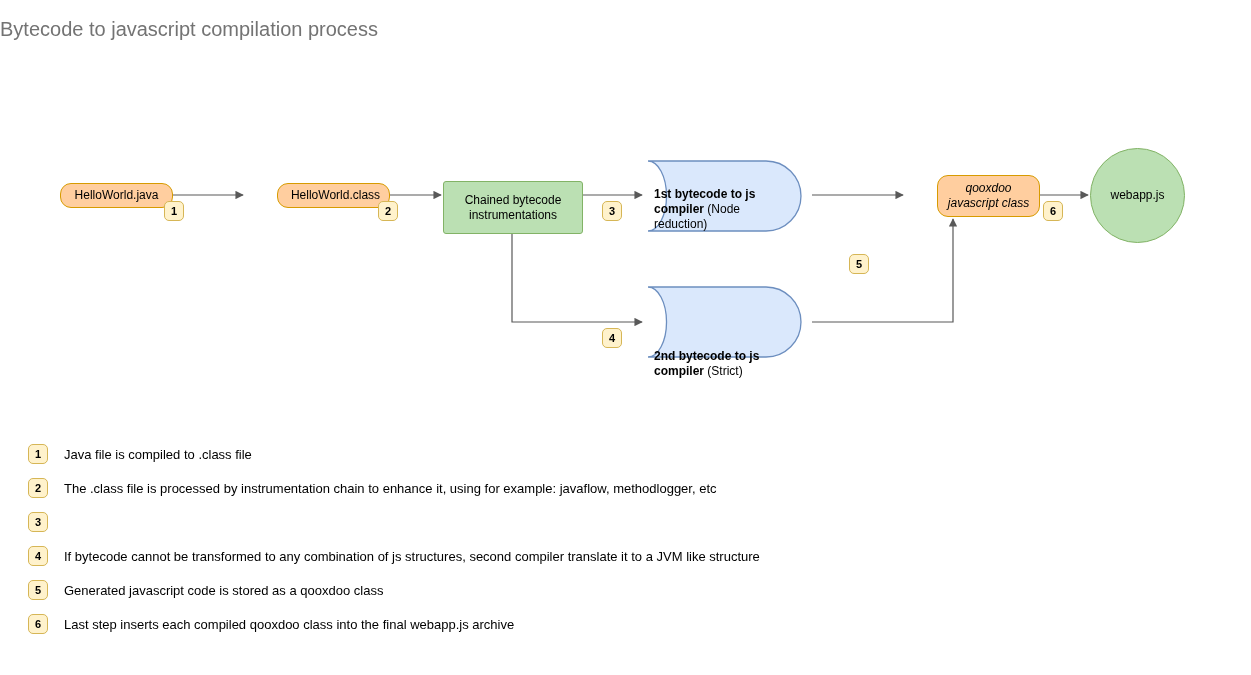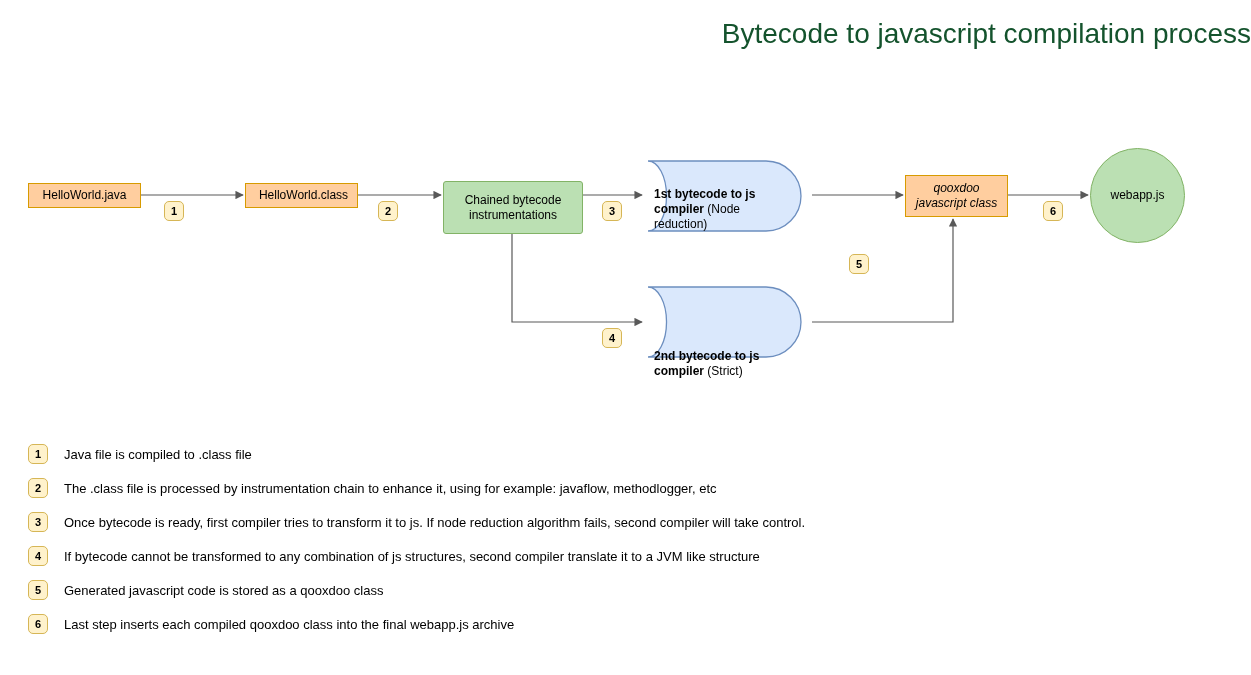--- a/index.html
+++ b/index.html
@@ -1,19 +1,19 @@
 <!DOCTYPE html>
 <html><head>
 <meta charset="utf-8">
 <style>
   html,body{margin:0;padding:0;font-family:"Segoe UI",Verdana,Arial,sans-serif;color:#000;background:#fff;}
   .canvas{position:relative;width:1251px;height:675px;}
-  .title{position:absolute;left:0;right:0;top:18px;text-align:right;font-size:28px;color:#14532d;}
+  .title{position:absolute;left:0;right:0;top:18px;text-align:left;font-size:20px;color:#737373;}
   .node{position:absolute;box-sizing:border-box;font-size:12px;line-height:1.25;display:flex;align-items:center;justify-content:center;text-align:center;padding:4px 8px;}
-  .box-orange{background:#ffce9f;border:1px solid #d79b00;border-radius:0;}
+  .box-orange{background:#ffce9f;border:1px solid #d79b00;border-radius:11px;margin-left:32px;}
   .box-green{background:#bbe0b3;border:1px solid #82b366;border-radius:3px;}
   .badge{position:absolute;min-width:20px;height:20px;padding:0 4px;box-sizing:border-box;background:#fff2cc;border:1px solid #d6b656;border-radius:5px;font-size:11px;font-weight:bold;display:flex;align-items:center;justify-content:center;}
   .circle{border-radius:50%;}
   .barrel{position:absolute;}
   .barrel .barrel-text{position:absolute;left:18px;right:28px;top:0;bottom:0;display:flex;align-items:flex-end;font-size:12px;line-height:1.25;}
   .legend{position:absolute;left:28px;top:444px;width:900px;}
   .legend .row{display:flex;align-items:center;margin-bottom:14px;font-size:13px;}
   .legend .row .badge{position:static;margin-right:16px;flex:0 0 auto;}
   svg.wires{position:absolute;left:0;top:0;width:1251px;height:675px;pointer-events:none;}
 </style>
@@ -80,21 +80,20 @@
     <div class="row">
       <div class="badge">1</div>
       <span>Java file is compiled to .class file</span>
     </div>
     <div class="row">
       <div class="badge">2</div>
       <span>The .class file is processed by instrumentation chain to enhance it, using for example: javaflow, methodlogger, etc</span>
     </div>
     <div class="row">
       <div class="badge">3</div>
-      <span>Once bytecode is ready, first compiler tries to transform it to js. If node reduction algorithm fails, second compiler will take control.</span>
     </div>
     <div class="row">
       <div class="badge">4</div>
       <span>If bytecode cannot be transformed to any combination of js structures, second compiler translate it to a JVM like structure</span>
     </div>
     <div class="row">
       <div class="badge">5</div>
       <span>Generated javascript code is stored as a qooxdoo class</span>
     </div>
     <div class="row">

